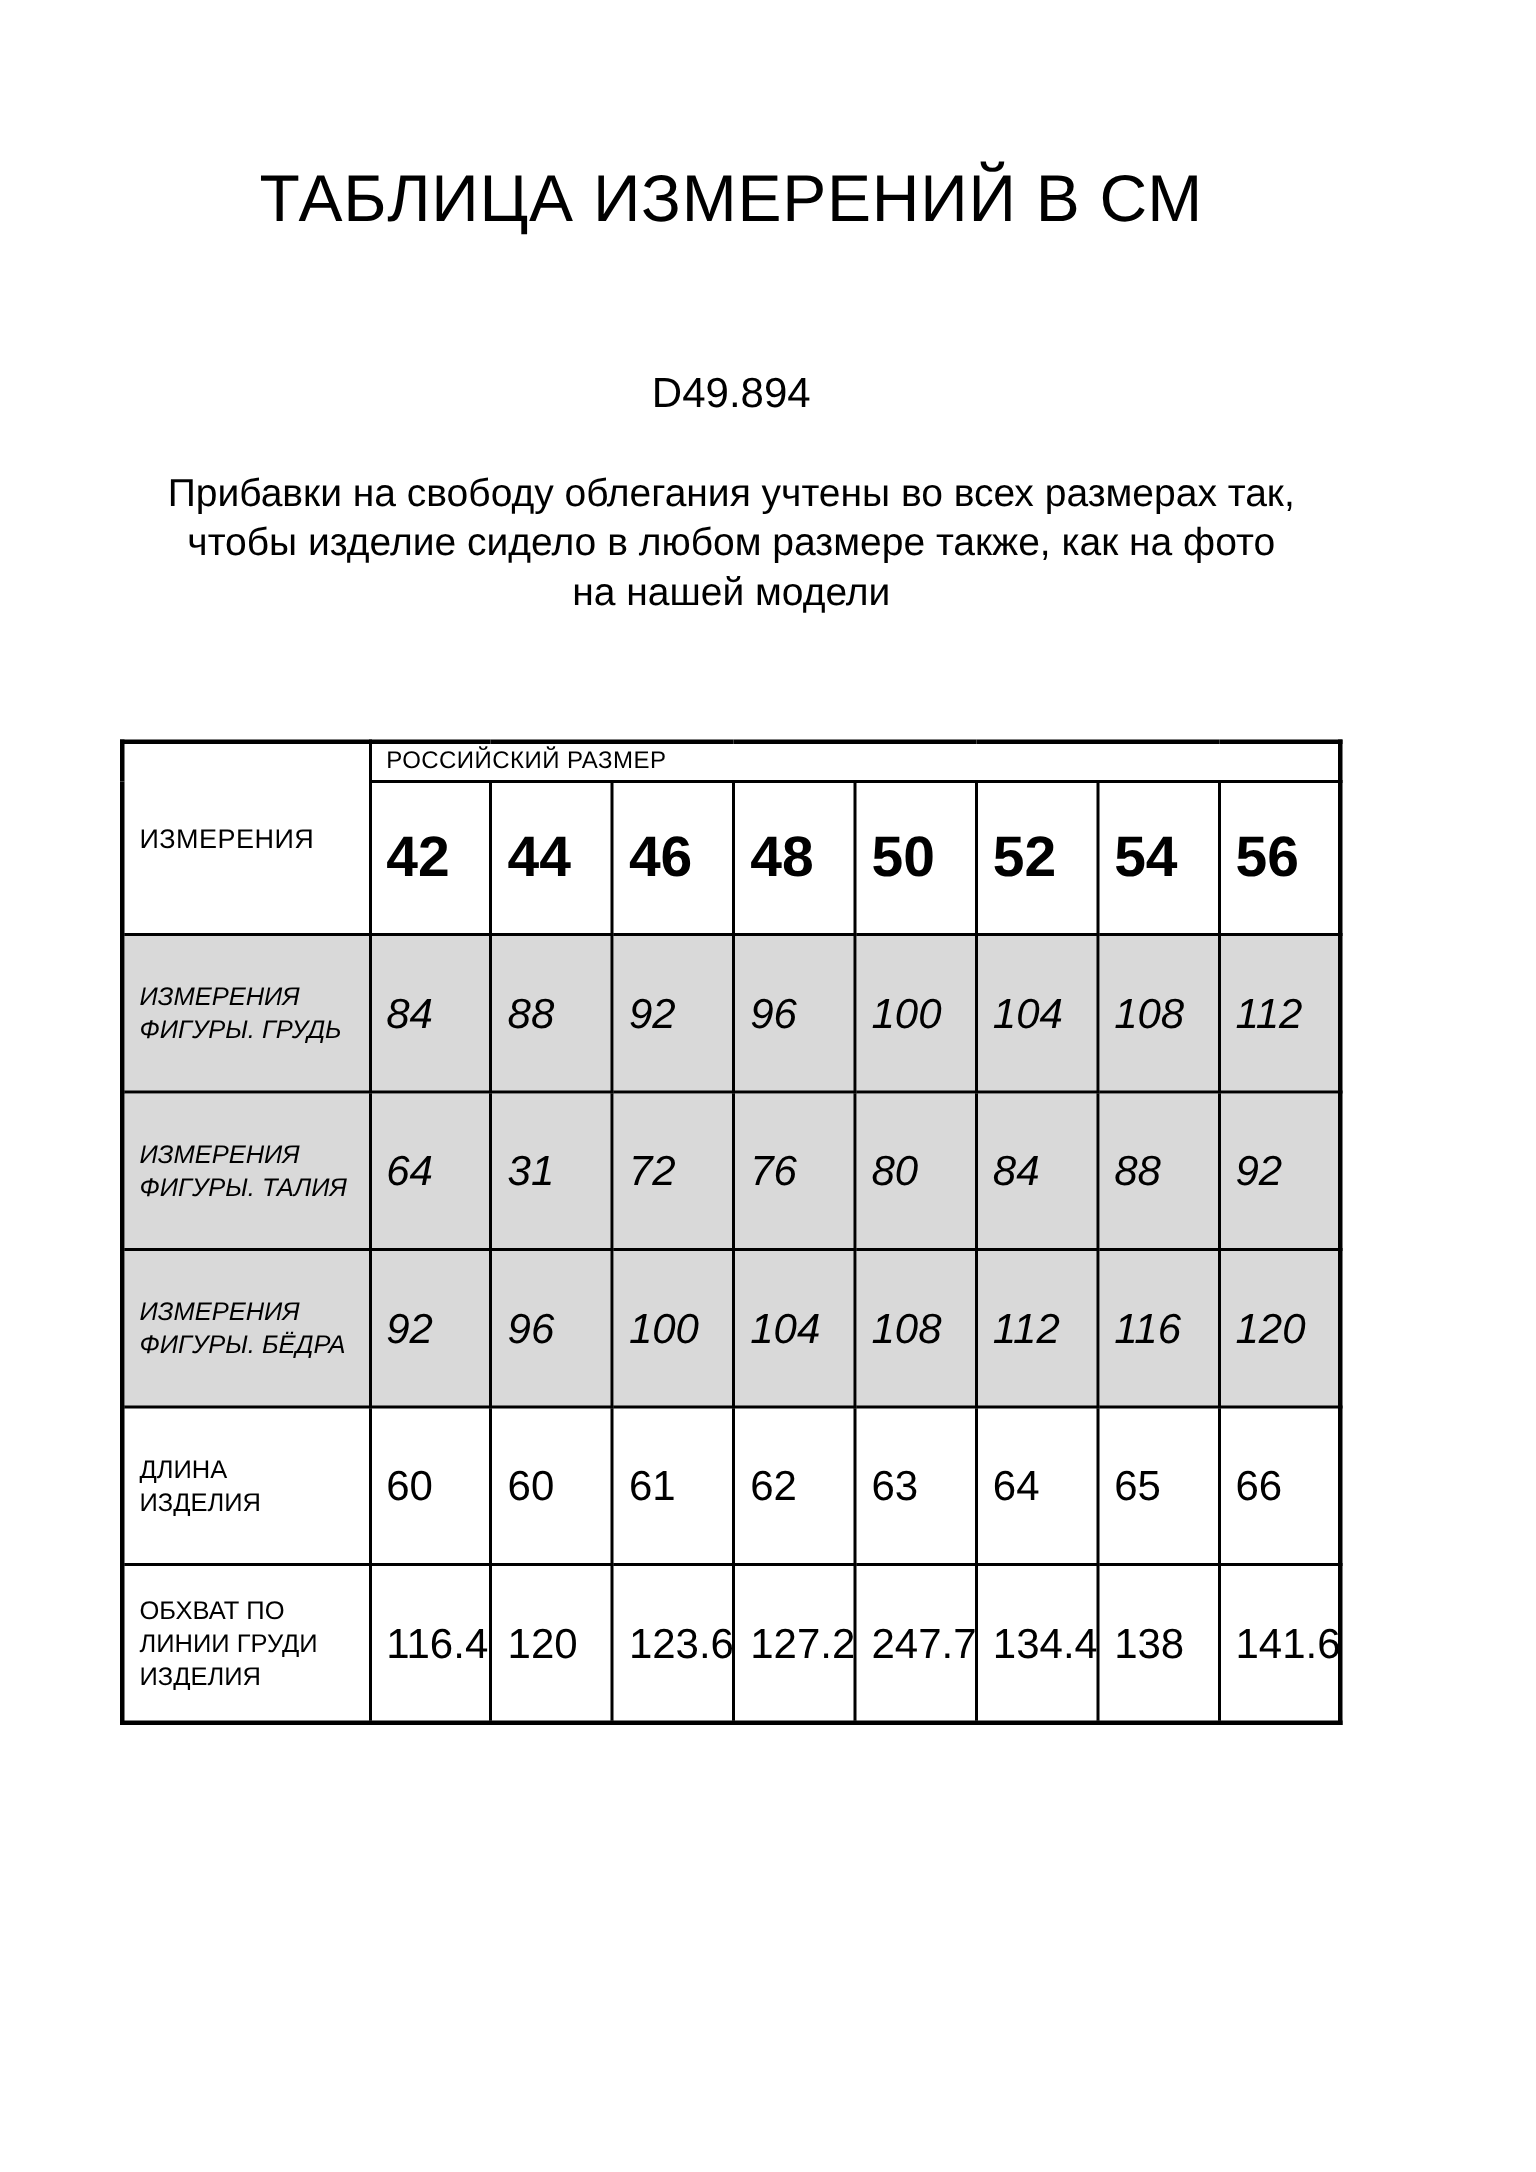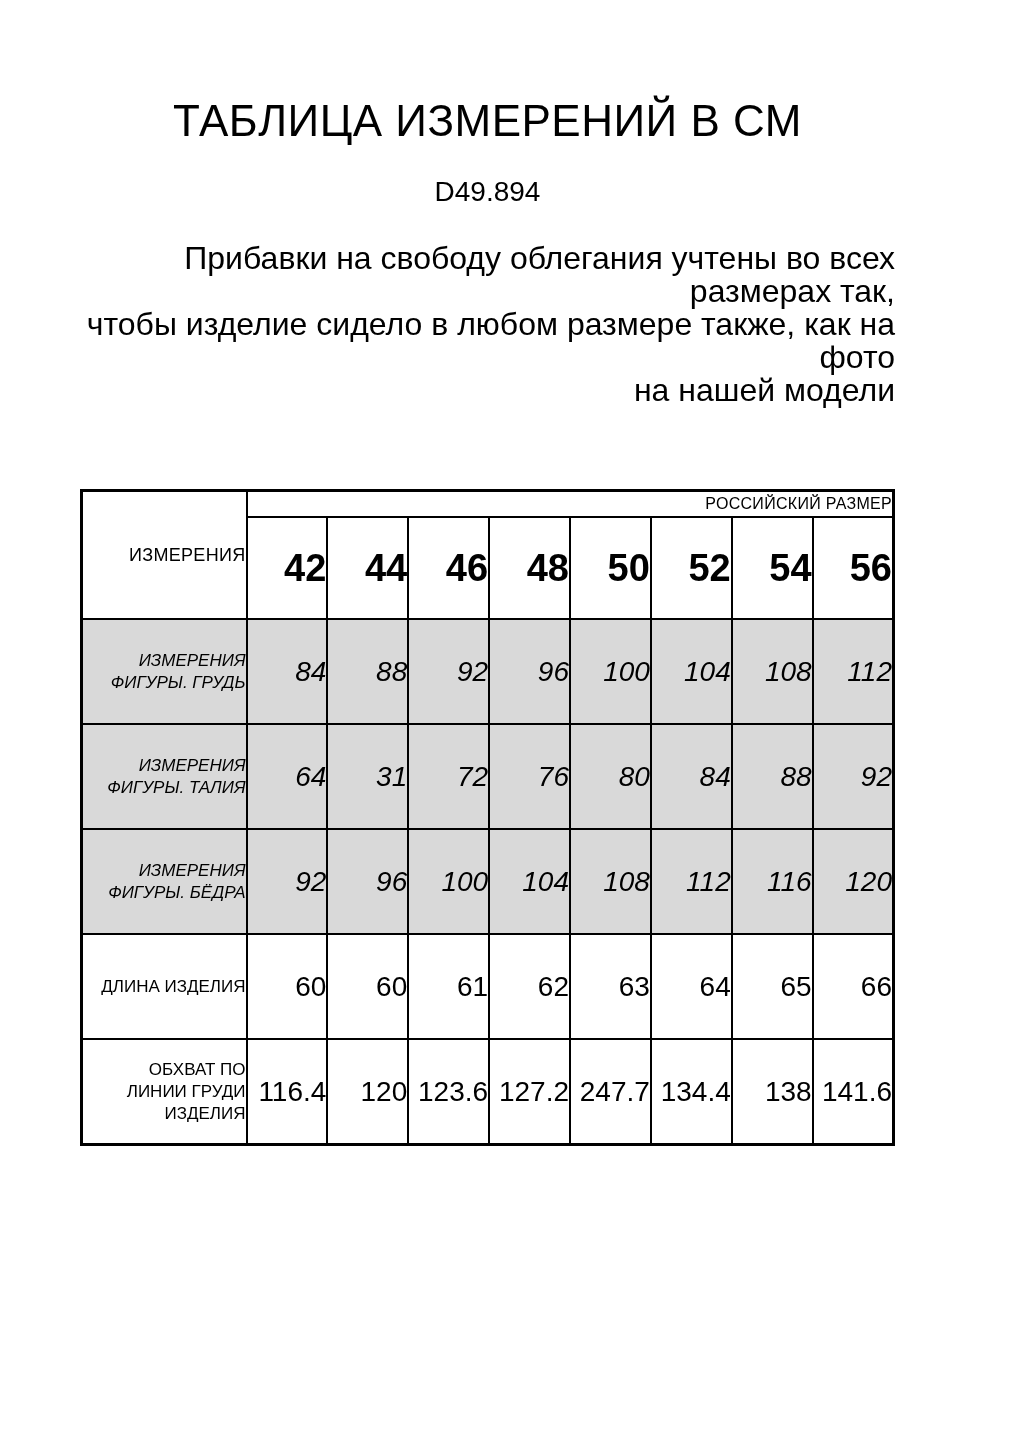--- a/index.html
+++ b/index.html
@@ -14,53 +14,53 @@
     width: 1024px;
     height: 1448px;
     background: #ffffff;
     overflow: hidden;
   }
   .doc {
     width: 815px;
     margin-left: 80px;
   }
   .title {
-    margin: 0;
+    margin: 12px;
     padding-top: 96px;
     font-size: 44px;
     font-weight: 400;
     text-align: center;
     letter-spacing: 0.5px;
     line-height: 1.15;
   }
   .model-code {
-    margin-top: 28px;
+    margin-top: 86px;
     font-size: 28px;
     text-align: center;
     line-height: 1.2;
   }
   .note {
     margin-top: 34px;
-    font-size: 32px;
+    font-size: 26px;
     line-height: 33px;
-    text-align: right;
+    text-align: center;
     white-space: pre-line;
   }
   table.size-table {
     margin-top: 82px;
     width: 815px;
     table-layout: fixed;
     border-collapse: collapse;
     border: 3px solid #000000;
   }
   .size-table td {
     border: 2px solid #000000;
-    text-align: right;
+    text-align: left;
     vertical-align: middle;
-    padding: 2px 0;
+    padding: 2px 10px;
     overflow: hidden;
   }
   col.label-col { width: 165px; }
   tr.row-group td { height: 20px; }
   tr.row-sizes td { height: 96px; }
   tr.row-data td { height: 99px; }
   .group-header {
     font-size: 16px;
     letter-spacing: 0.3px;
   }

